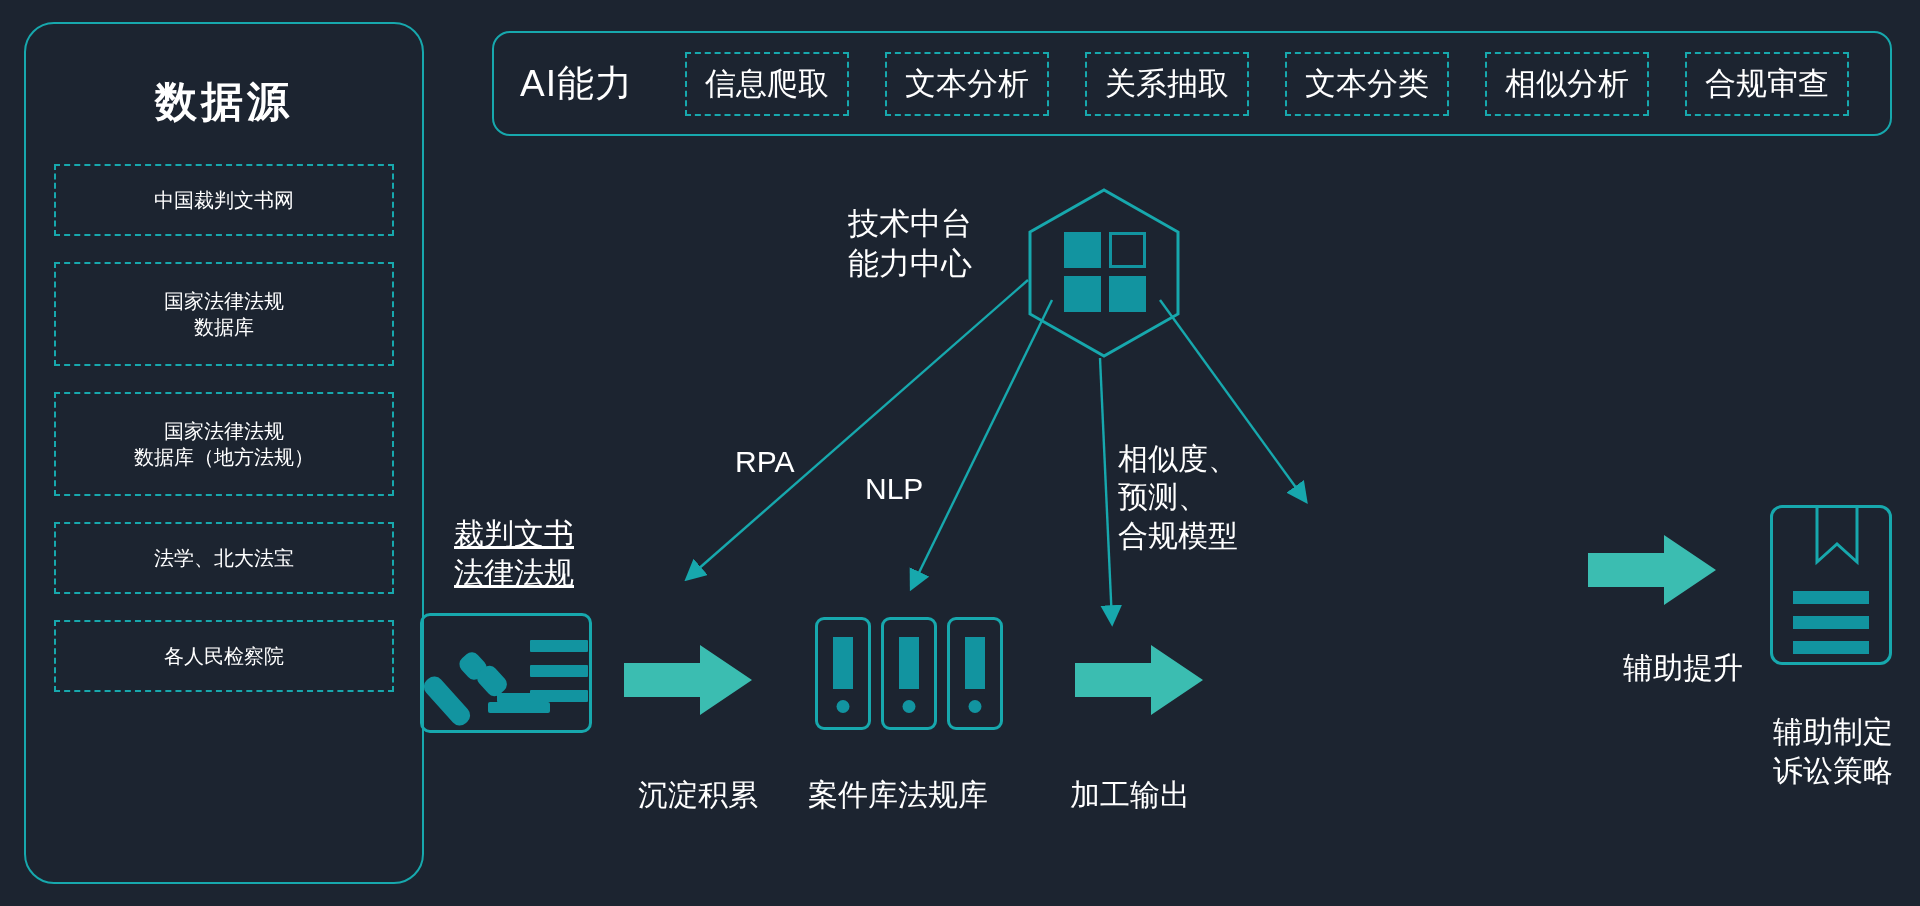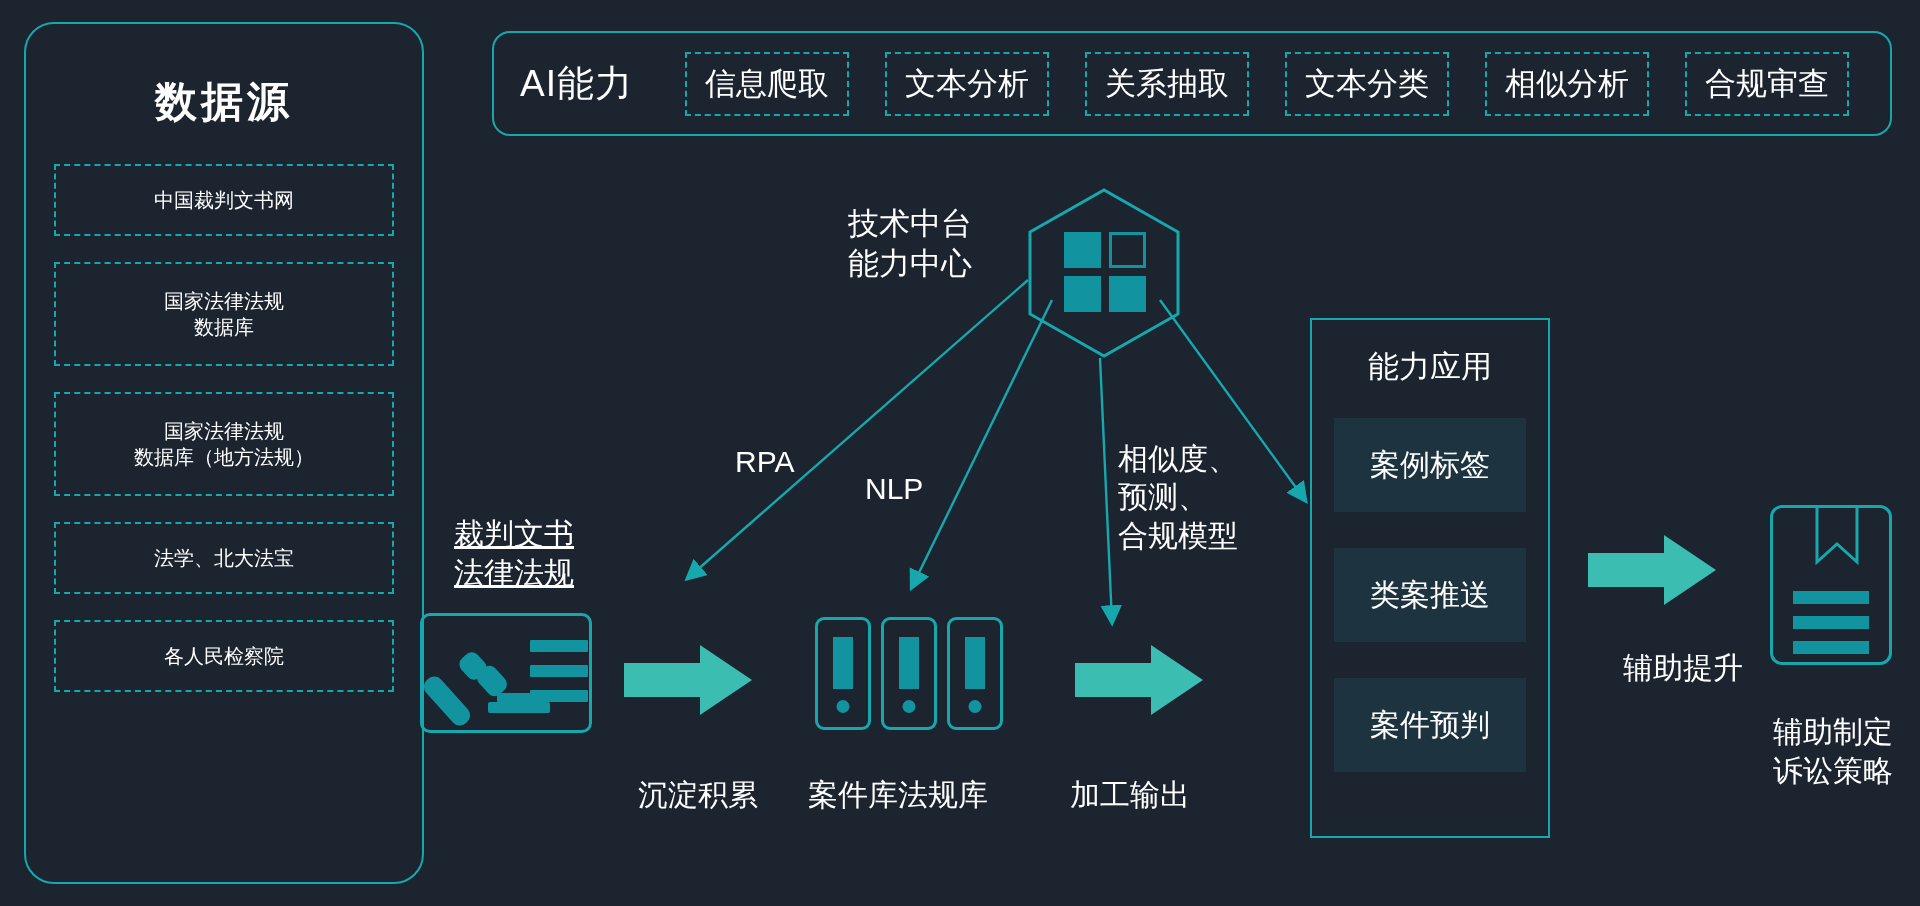--- a/index.html
+++ b/index.html
@@ -283,26 +283,20 @@
     </div>
     <div class="server">
       <div class="slot"></div>
       <div class="dot"></div>
     </div>
   </div>
   <div class="pipe-caption" id="caption-2">案件库法规库</div>
 
   <div class="pipe-caption" id="caption-3">加工输出</div>
 
-  <section id="cap-panel">
-    <div id="cap-title">能力应用</div>
-    <div class="cap-item">案例标签</div>
-    <div class="cap-item">类案推送</div>
-    <div class="cap-item">案件预判</div>
-  </section>
 
   <div class="pipe-caption" id="caption-assist">辅助提升</div>
   <div id="book-icon"></div>
   <div id="book-lines">
     <div class="book-line"></div>
     <div class="book-line"></div>
     <div class="book-line"></div>
   </div>
   <div class="pipe-caption" id="caption-result">辅助制定
 诉讼策略</div>

